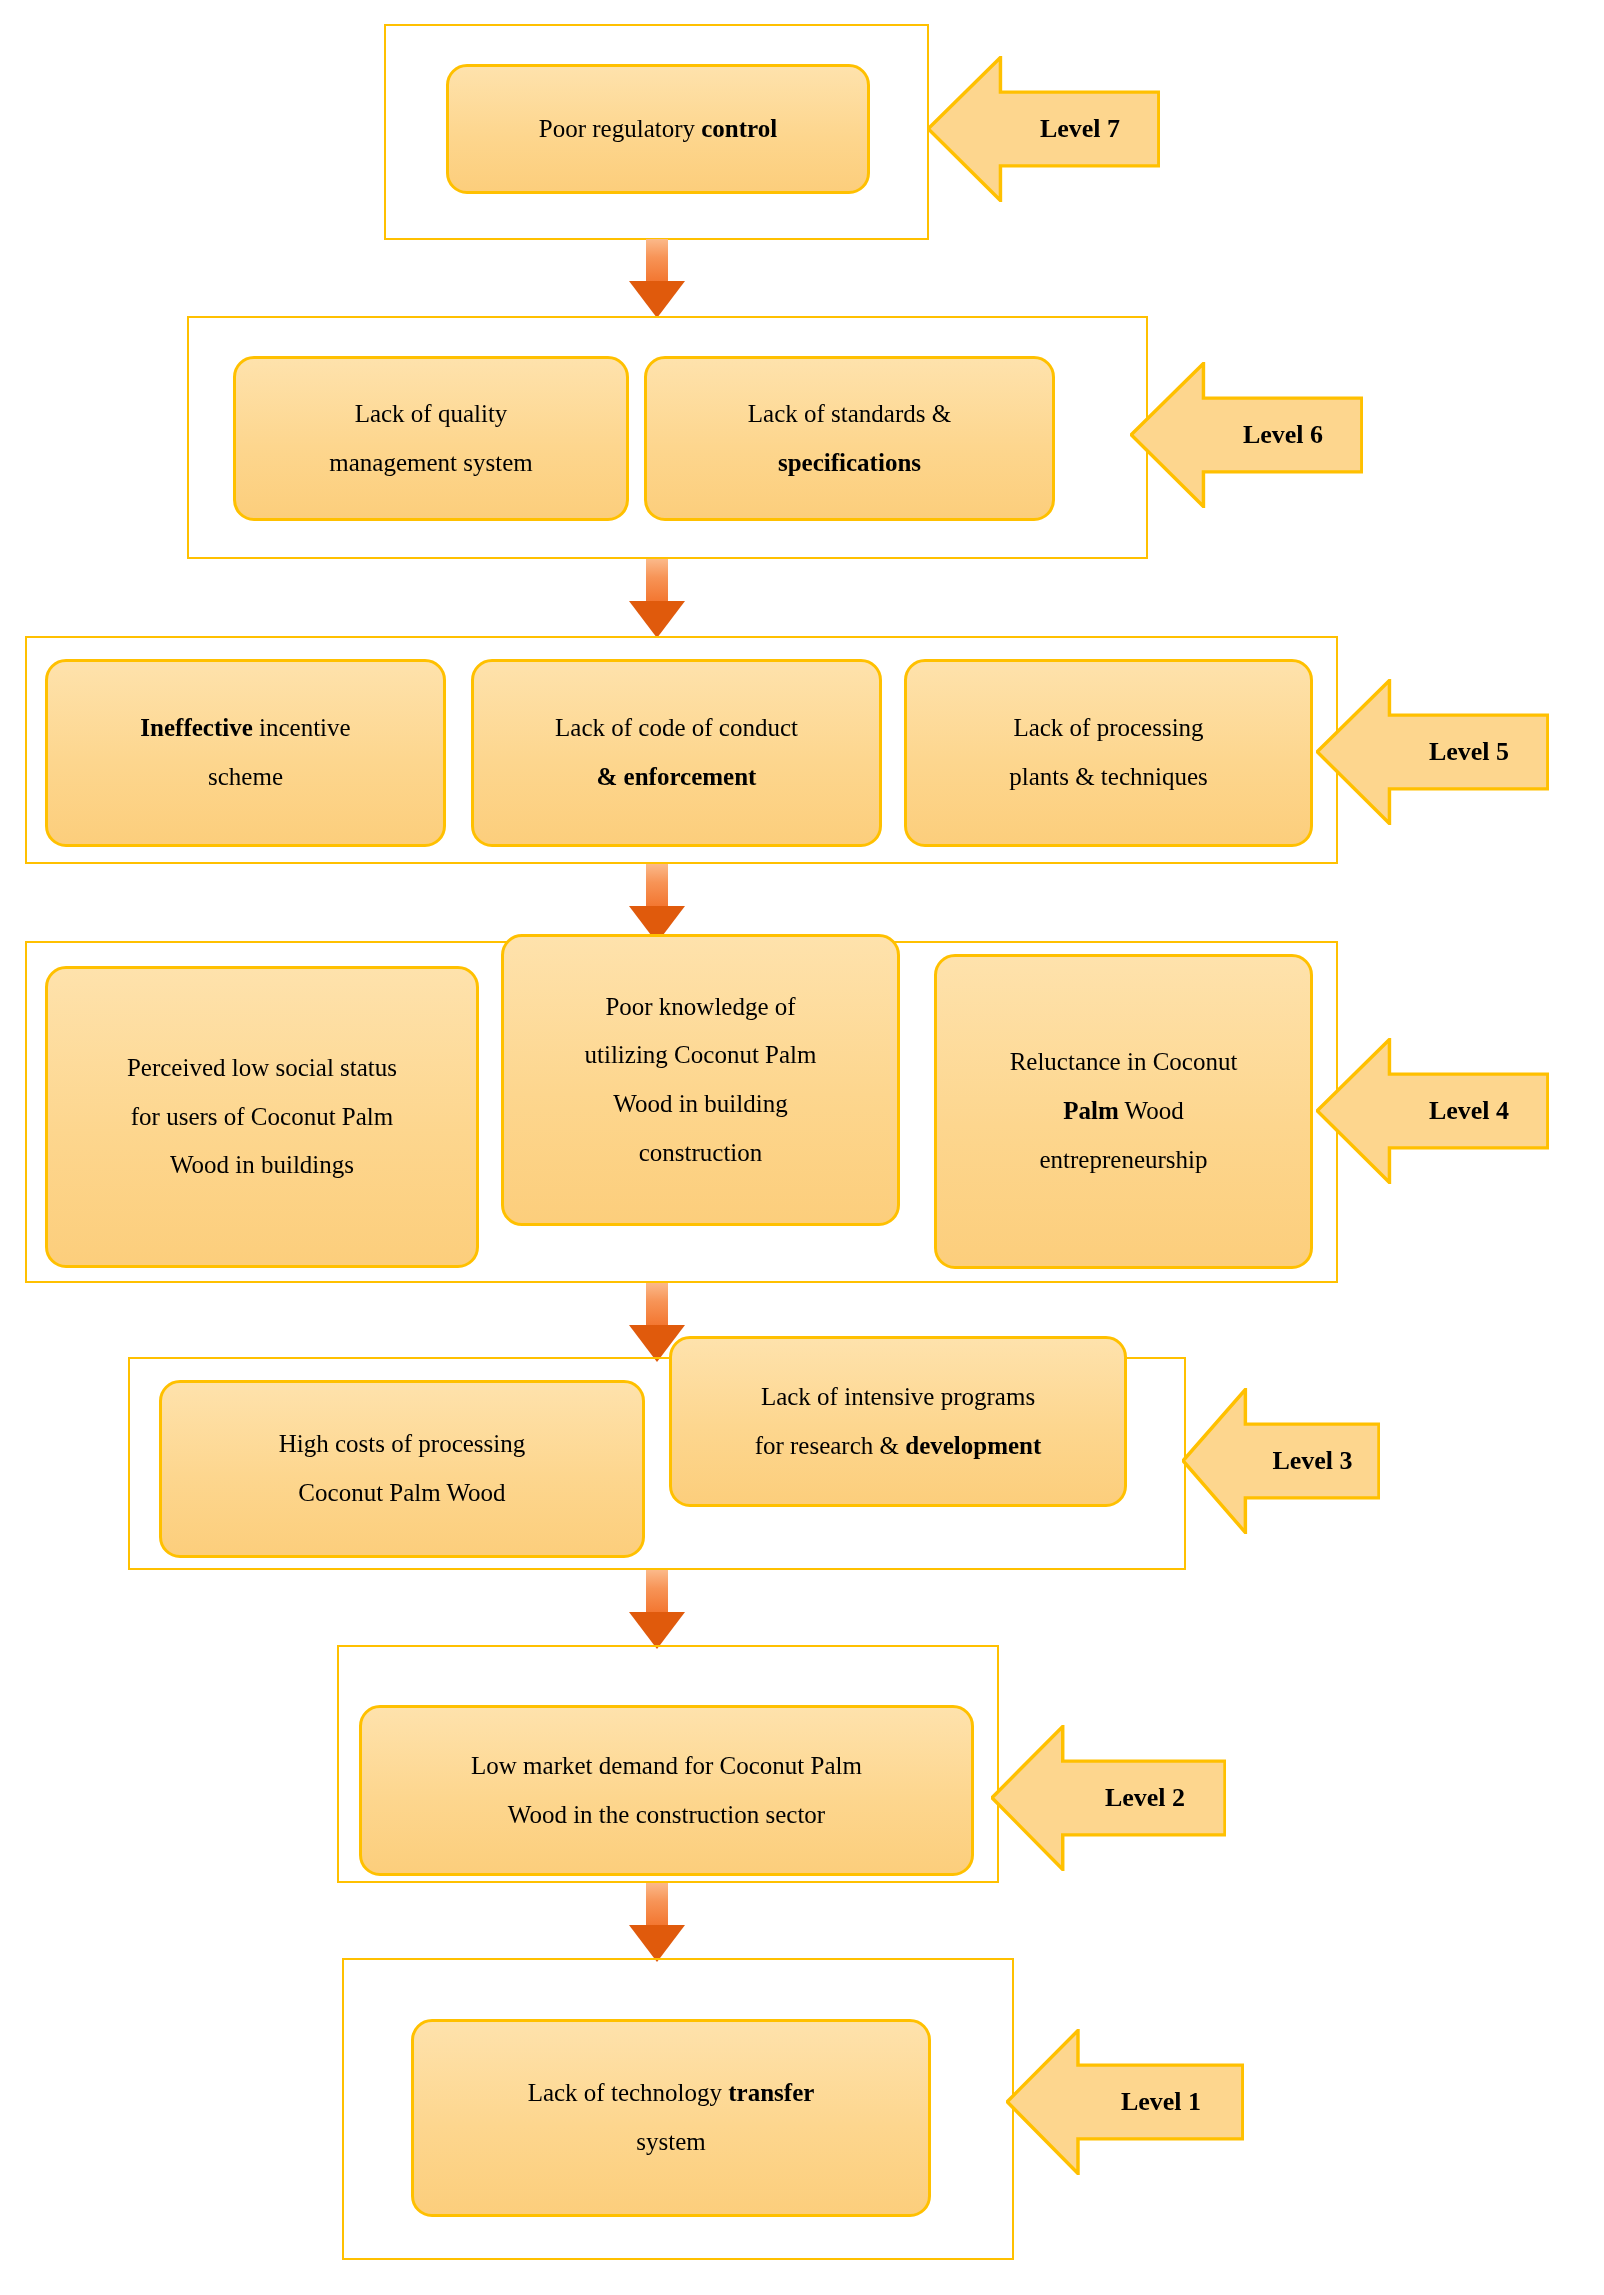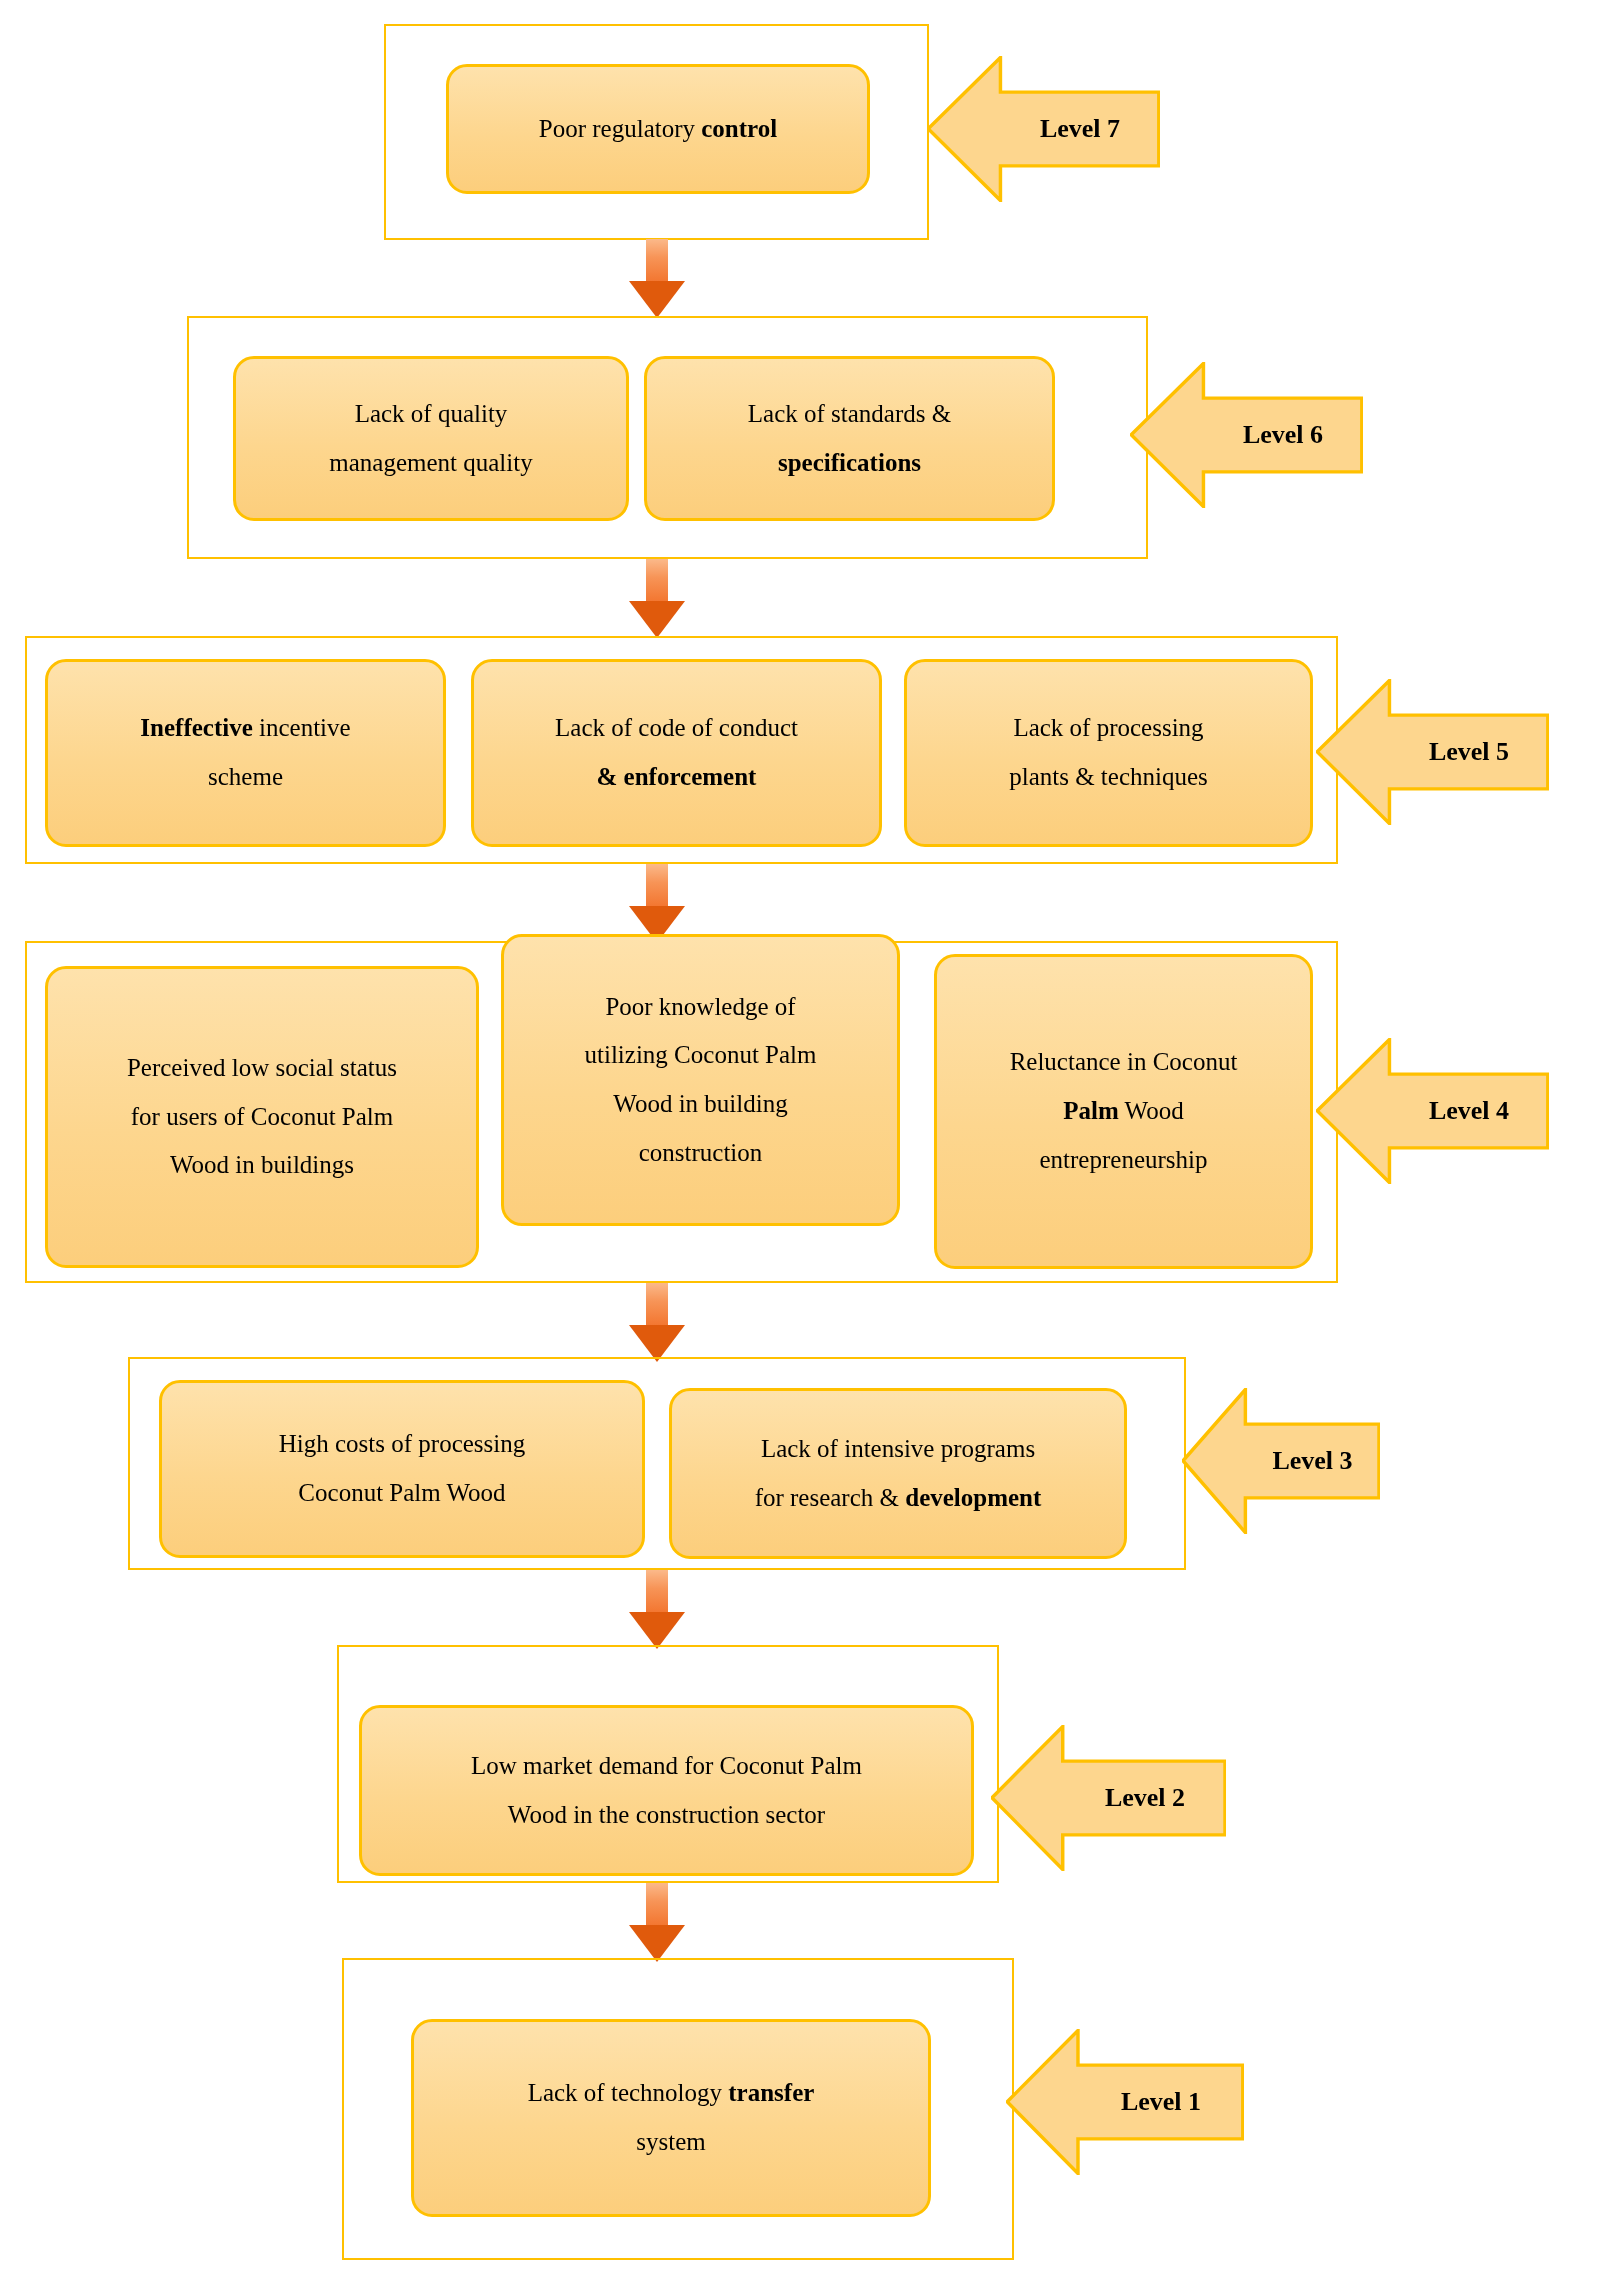--- a/index.html
+++ b/index.html
@@ -84,21 +84,21 @@
   </div>
 
   <div class="flow-arrow" style="left:629px;top:239px;width:56px;height:77px;">
     <div class="shaft" style="height:46px;"></div>
     <div class="head" style="top:42px;"></div>
   </div>
 
   <div class="level-container" style="left:187px;top:316px;width:961px;height:243px;"></div>
 
   <div class="factor-box" style="left:233px;top:356px;width:396px;height:165px;">
-    <span class="txt"><span>Lack of quality</span><br><span>management quality</span></span>
+    <span class="txt"><span>Lack of quality</span><br><span>management system</span></span>
   </div>
 
   <div class="factor-box" style="left:644px;top:356px;width:411px;height:165px;">
     <span class="txt"><span>Lack of standards &amp;</span><br><b>specifications</b></span>
   </div>
 
   <div class="level-tag" style="left:1130px;top:362px;width:233px;height:146px;">
     <svg width="233" height="146" viewBox="0 0 470 295">
       <polygon points="2,147 148,3 148,73 468,73 468,222 148,222 148,292" fill="#FDD68E" stroke="#FFC000" stroke-width="7" stroke-linejoin="miter"></polygon>
     </svg>
@@ -161,21 +161,21 @@
     <div class="shaft" style="height:46px;"></div>
     <div class="head" style="top:42px;"></div>
   </div>
 
   <div class="level-container" style="left:128px;top:1357px;width:1058px;height:213px;"></div>
 
   <div class="factor-box" style="left:159px;top:1380px;width:486px;height:178px;">
     <span class="txt"><span>High costs of processing</span><br><span>Coconut Palm Wood</span></span>
   </div>
 
-  <div class="factor-box" style="left:669px;top:1388px;width:458px;height:171px;">
+  <div class="factor-box" style="left:669px;top:1336px;width:458px;height:171px;">
     <span class="txt"><span>Lack of intensive programs</span><br><span>for research &amp; </span><b>development</b></span>
   </div>
 
   <div class="level-tag" style="left:1182px;top:1388px;width:198px;height:146px;">
     <svg width="198" height="146" viewBox="0 0 400 295">
       <polygon points="2,147 128,3 128,73 398,73 398,222 128,222 128,292" fill="#FDD68E" stroke="#FFC000" stroke-width="7" stroke-linejoin="miter"></polygon>
     </svg>
     <span class="tag-label" style="left:64px;top:36px;width:133px;height:74px;">Level 3</span>
   </div>
 

